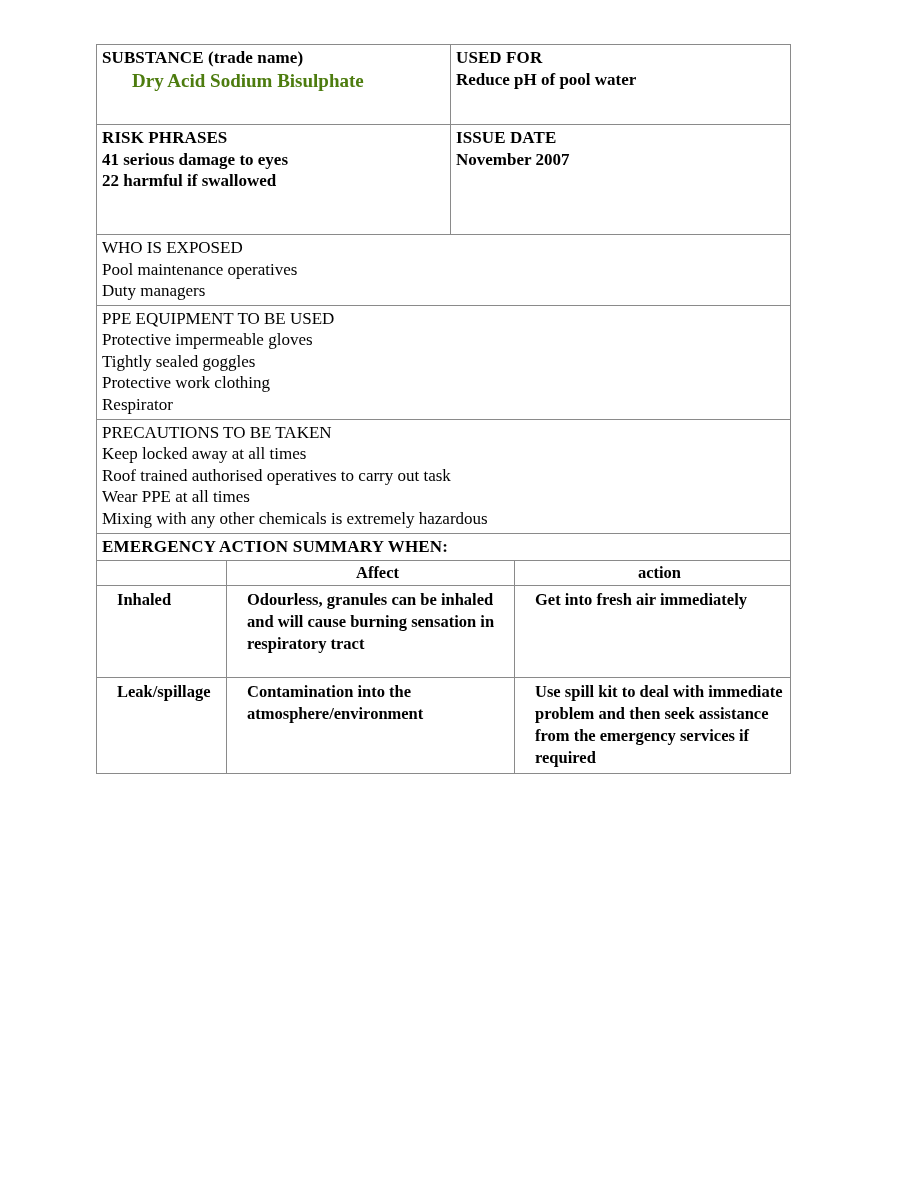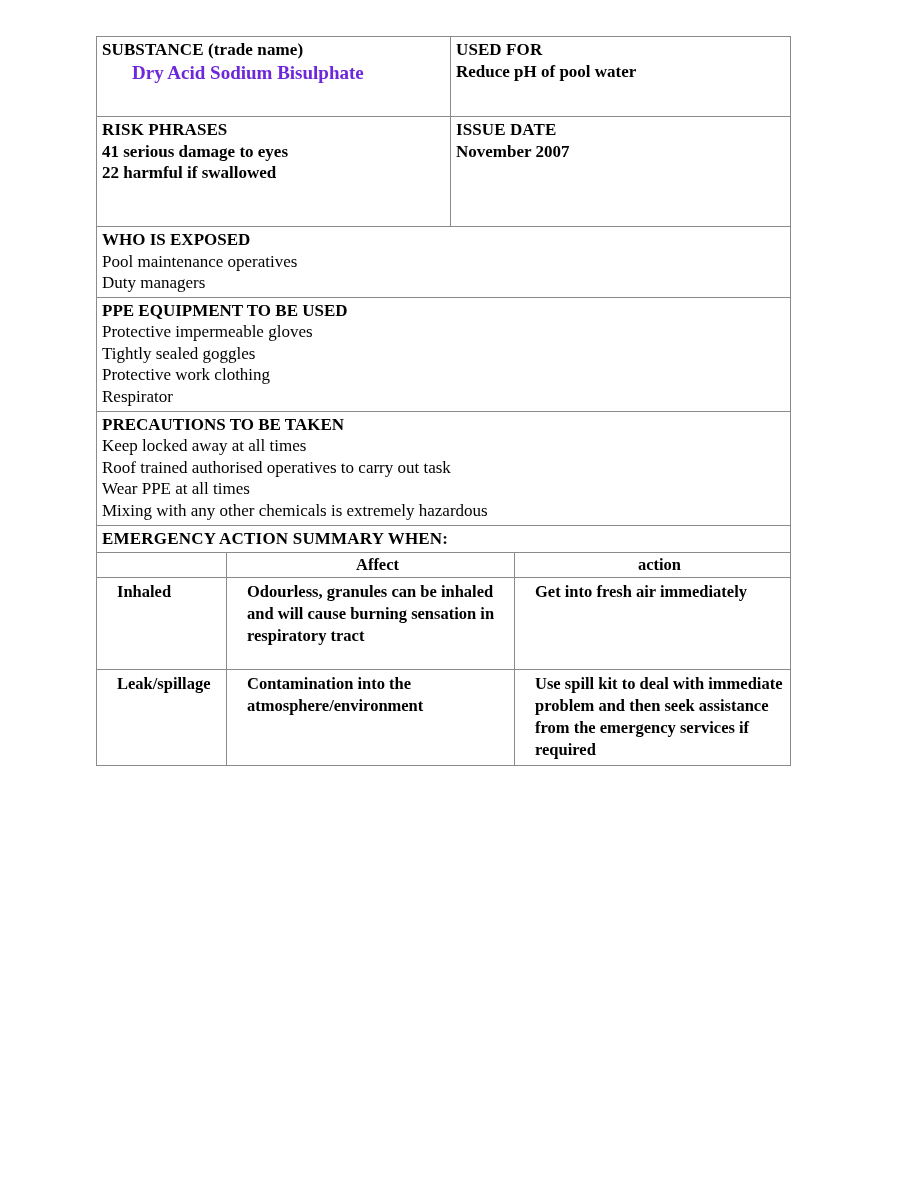--- a/index.html
+++ b/index.html
@@ -18,21 +18,21 @@
   .page {
     position: relative;
     width: 900px;
     height: 1200px;
     box-sizing: border-box;
   }
 
   .doc {
     position: absolute;
     left: 96px;
-    top: 36px;
+    top: 44px;
     width: 694px;
   }
 
   table.sheet {
     border-collapse: collapse;
     table-layout: fixed;
     width: 694px;
   }
   table.sheet td {
     border: 1px solid #8a8a8a;
@@ -46,33 +46,33 @@
     font-weight: bold;
     font-size: 17px;
     letter-spacing: 0.1px;
     white-space: nowrap;
   }
   .body-line {
     font-size: 17px;
     font-weight: bold;
   }
   .substance-name {
-    color: #6d28d9;
+    color: #4d7c0f;
     font-weight: bold;
     font-size: 19px;
     padding-left: 30px;
     line-height: 1.3;
   }
 
   .cell-substance { height: 74px; }
   .cell-risk { height: 104px; }
 
   
   .section-title {
-    font-weight: bold;
+    font-weight: normal;
     font-size: 17px;
   }
   .section-line {
     font-size: 17px;
   }
 
   
   .emerg-title {
     font-weight: bold;
     font-size: 17px;

